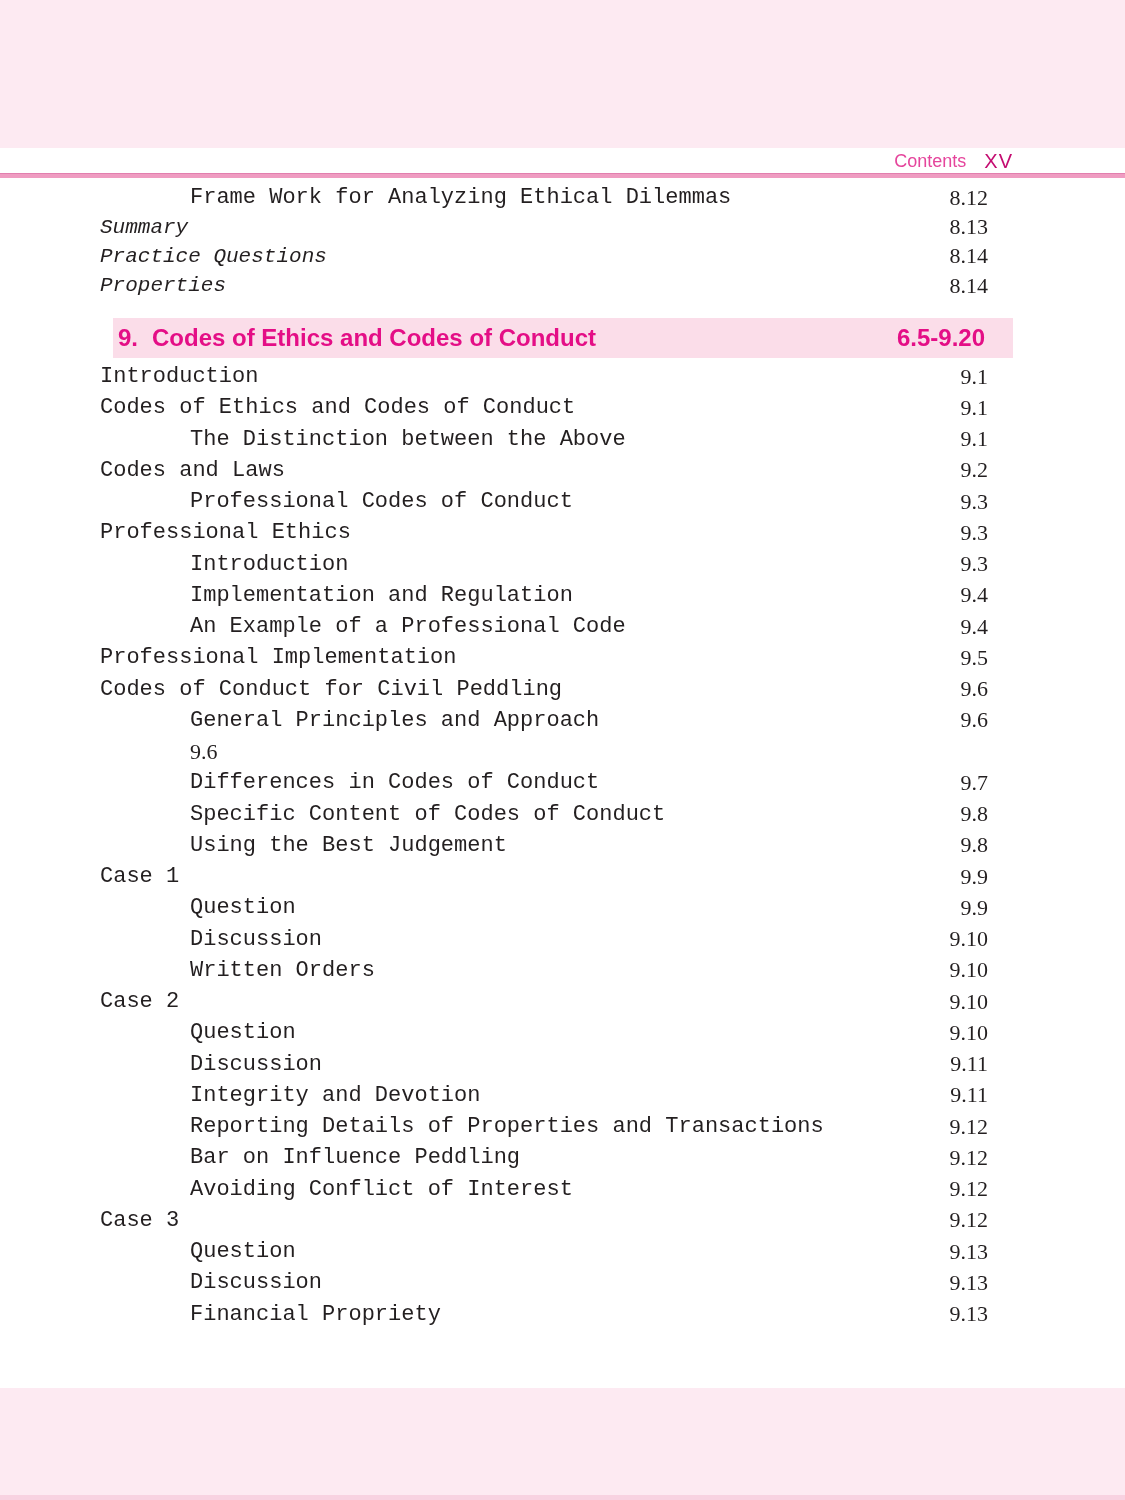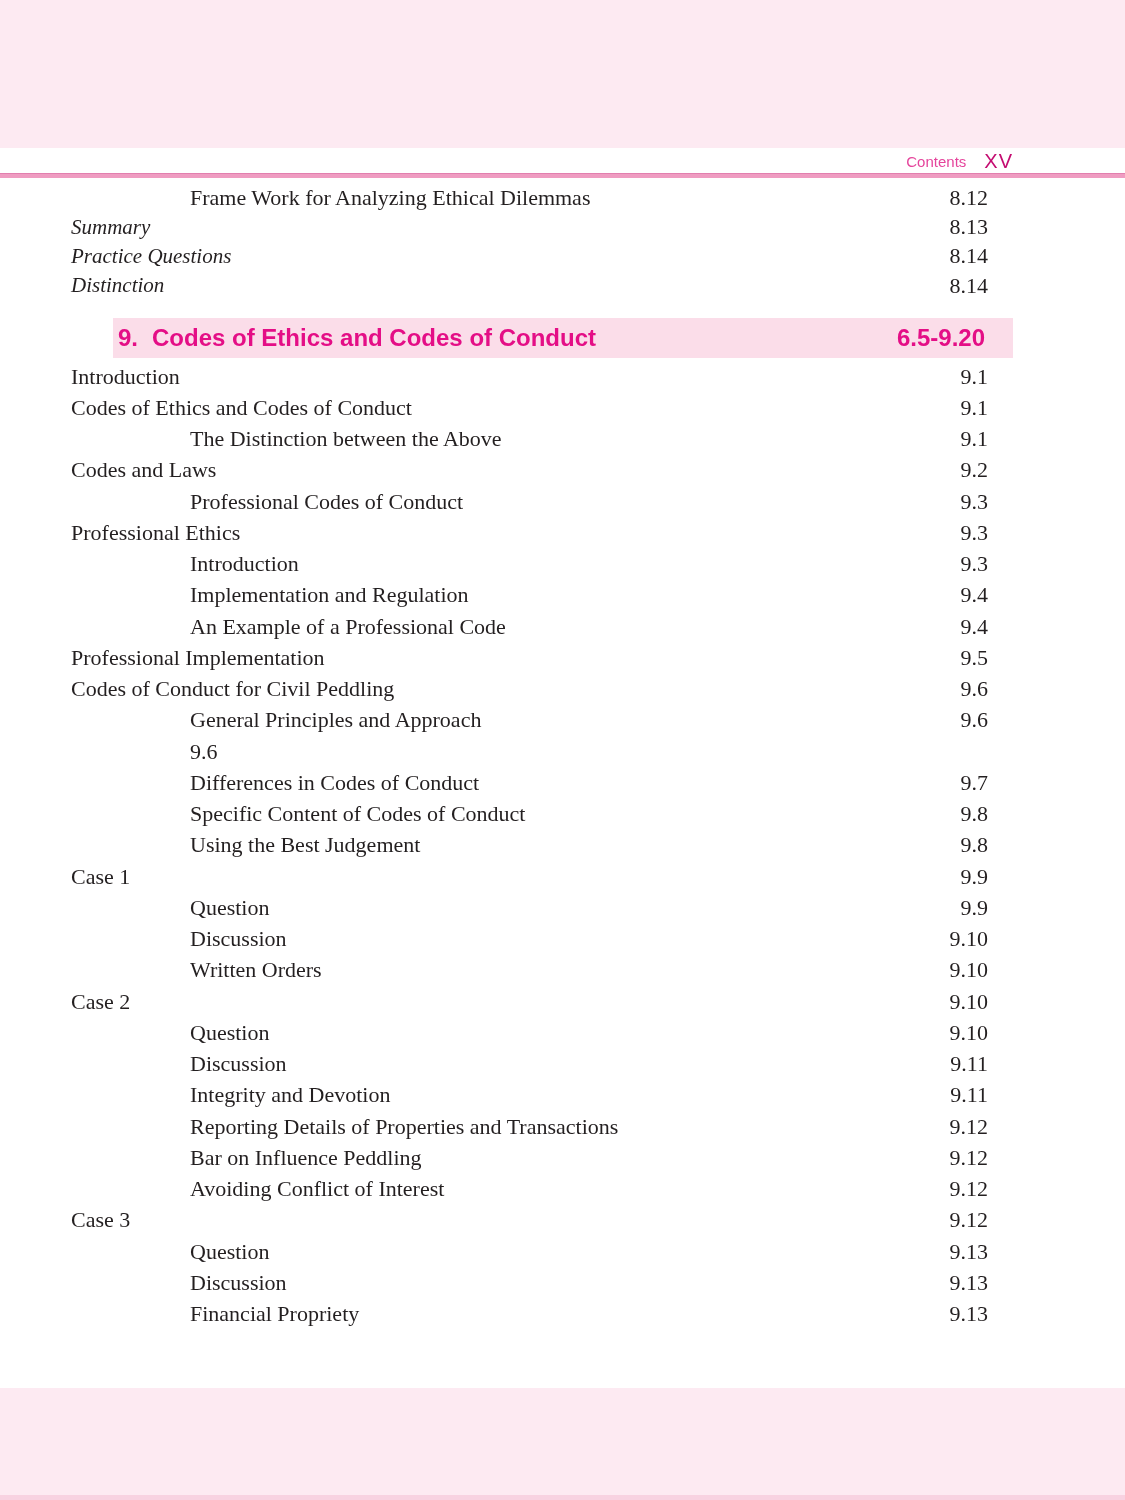--- a/index.html
+++ b/index.html
@@ -23,46 +23,46 @@
   .band-edge {
     position: absolute; bottom: 0; left: 0; width: 100%; height: 5px;
     background: var(--edge-pink, #f8d2e1);
   }
   .header-row {
     position: absolute; top: 148px; right: 112px; height: 26px;
     display: flex; align-items: center;
     font-family: "Liberation Sans", sans-serif;
   }
   .header-title {
-    font-size: 15px; font-weight: 500;
+    font-size: 18px; font-weight: 500;
     color: var(--header-magenta, #e5459c);
   }
   .header-page {
     font-size: 20px; font-weight: 400; letter-spacing: 1px;
     margin-left: 18px;
     color: var(--page-num-magenta, #c40d71);
   }
   .header-rule {
     position: absolute; top: 173px; left: 0; width: 100%; height: 4px;
     background: var(--rule-pink, #ef9cc1);
     border-top: 1px solid #e27fae;
   }
   .toc-block { position: absolute; left: 0; width: 100%; }
   .prev-block { top: 183px; }
   .prev-block .toc-row { height: 29.4px; }
   .main-block { top: 361px; }
   .main-block .toc-row { height: 31.25px; }
   .toc-row {
     display: flex; align-items: center; justify-content: space-between;
-    padding-left: 71px; padding-right: 137px;
+    padding-left: 100px; padding-right: 137px;
     font-size: 22px;
   }
   .toc-row.lvl1 { padding-left: 190px; }
   .toc-row.italic .toc-label { font-style: italic; font-size: 21px; }
-  .toc-label { white-space: nowrap; }
+  .toc-label { white-space: nowrap; font-family: Liberation Mono, monospace; }
   .toc-page { white-space: nowrap; }
   .chapter-banner {
     position: absolute; top: 318px; left: 113px; width: 900px; height: 40px;
     background: var(--banner-pink, #fbdde9);
     display: flex; align-items: center;
     box-sizing: border-box;
     padding-left: 5px; padding-right: 28px;
     font-family: "Liberation Sans", sans-serif;
     font-weight: 700; font-size: 24px;
     color: var(--magenta, #e40e86);
@@ -92,21 +92,21 @@
       </div>
       <div class="toc-row lvl0 italic">
         <span class="toc-label">Summary</span>
         <span class="toc-page">8.13</span>
       </div>
       <div class="toc-row lvl0 italic">
         <span class="toc-label">Practice Questions</span>
         <span class="toc-page">8.14</span>
       </div>
       <div class="toc-row lvl0 italic">
-        <span class="toc-label">Distinction</span>
+        <span class="toc-label">Properties</span>
         <span class="toc-page">8.14</span>
       </div>
     </div>
 
   <div class="chapter-banner">
     <span class="ch-num">9.</span>
     <span class="ch-title">Codes of Ethics and Codes of Conduct</span>
     <span class="ch-pages">6.5-9.20</span>
   </div>
 

